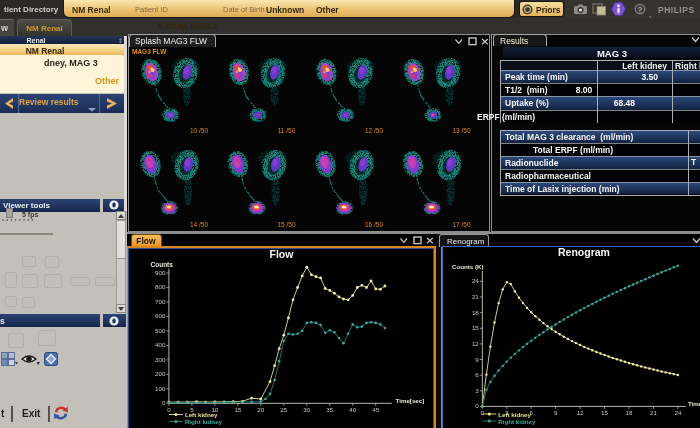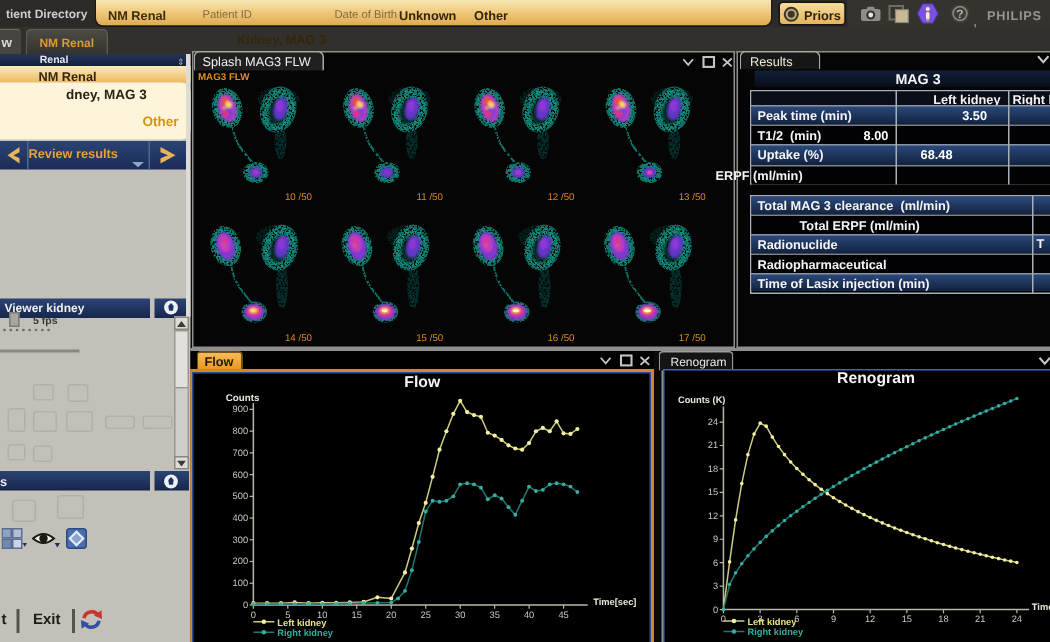--- a/index.html
+++ b/index.html
@@ -66,21 +66,21 @@
       <path d="M10 1 L2 6.5 L10 12 L10 8.5 L6 6.5 L10 4.5 Z" fill="#e8b45c"></path>
     </svg>
 <svg style="position:absolute;left:105px;top:97px" width="14" height="13">
       <path d="M2 1 L12 6.5 L2 12 L2 8.5 L7 6.5 L2 4.5 Z" fill="#e8b45c"></path>
     </svg>
 <div style="position:absolute;left:19px;top:97px;width:80px;text-align:left;font:bold 8.5px 'Liberation Sans', sans-serif;color:#e2a33e;">Review results</div>
 <svg style="position:absolute;left:88px;top:108px" width="8" height="4">
       <path d="M0 0 L8 0 L4 3.5 Z" fill="#8fa6cc"></path>
     </svg>
 <div style="position:absolute;left:0;top:198.5px;width:100px;height:13px;background:linear-gradient(#2c4474,#15264a);"></div>
-<div style="position:absolute;left:3px;top:201px;font:bold 8px 'Liberation Sans', sans-serif;color:#eceef2;">Viewer kidney</div>
+<div style="position:absolute;left:3px;top:201px;font:bold 8px 'Liberation Sans', sans-serif;color:#eceef2;">Viewer tools</div>
 <div style="position:absolute;left:102.5px;top:198.5px;width:23px;height:13px;background:linear-gradient(#2c4474,#15264a);"></div>
 <svg style="position:absolute;left:109px;top:200px" width="10" height="10">
       <circle cx="5" cy="5" r="4.6" fill="#eef0f4"></circle>
       <path d="M5 2 L6.8 4 L6.3 7.2 L3.7 7.2 L3.2 4 Z" fill="#1d3563"></path>
     </svg>
 <div style="position:absolute;left:22px;top:210.5px;font:bold 7px 'Liberation Sans', sans-serif;color:#3a3a36;">5 fps</div>
 <svg style="position:absolute;left:0px;top:218px" width="40" height="4">
       <circle cx="3.0" cy="2" r="0.9" fill="#6e6c64"></circle>
       <circle cx="7.2" cy="2" r="0.9" fill="#6e6c64"></circle>
       <circle cx="11.4" cy="2" r="0.9" fill="#6e6c64"></circle>

